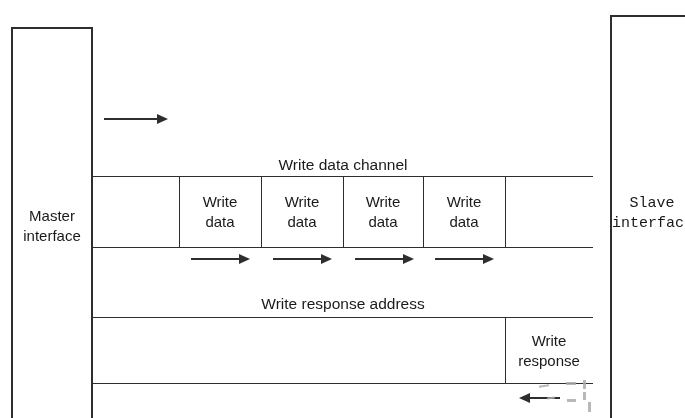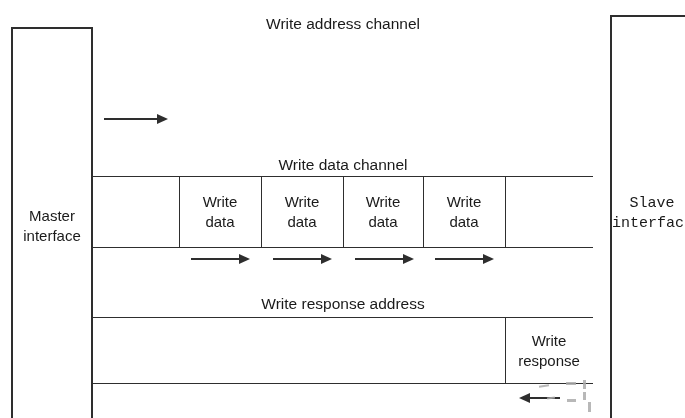--- a/index.html
+++ b/index.html
@@ -80,21 +80,20 @@
   <div class="abs iface-box" style="left:11px;top:15px;width:82px;height:393px;margin-top:12px;">
     <div class="iface-label" style="top:177px;">Master
 interface</div>
   </div>
 
   <div class="abs iface-box" style="left:610px;top:15px;width:84px;height:406px;font-family:Liberation Mono, monospace;">
     <div class="iface-label" style="top:177px;">Slave
 interface</div>
   </div>
 
-  <div class="abs channel-title" style="top:14px;">Write address channel</div>
 
 
   <div class="abs arrow right" style="left:104px;top:117.5px;width:53px;"></div>
 
   <div class="abs channel-title" style="top:155px;">Write data channel</div>
 
   <div class="abs band" style="top:176px;height:72px;">
     <div class="vline" style="left:85.5px;"></div>
     <div class="cell" style="left:86px;width:82px;">Write
 data</div>

